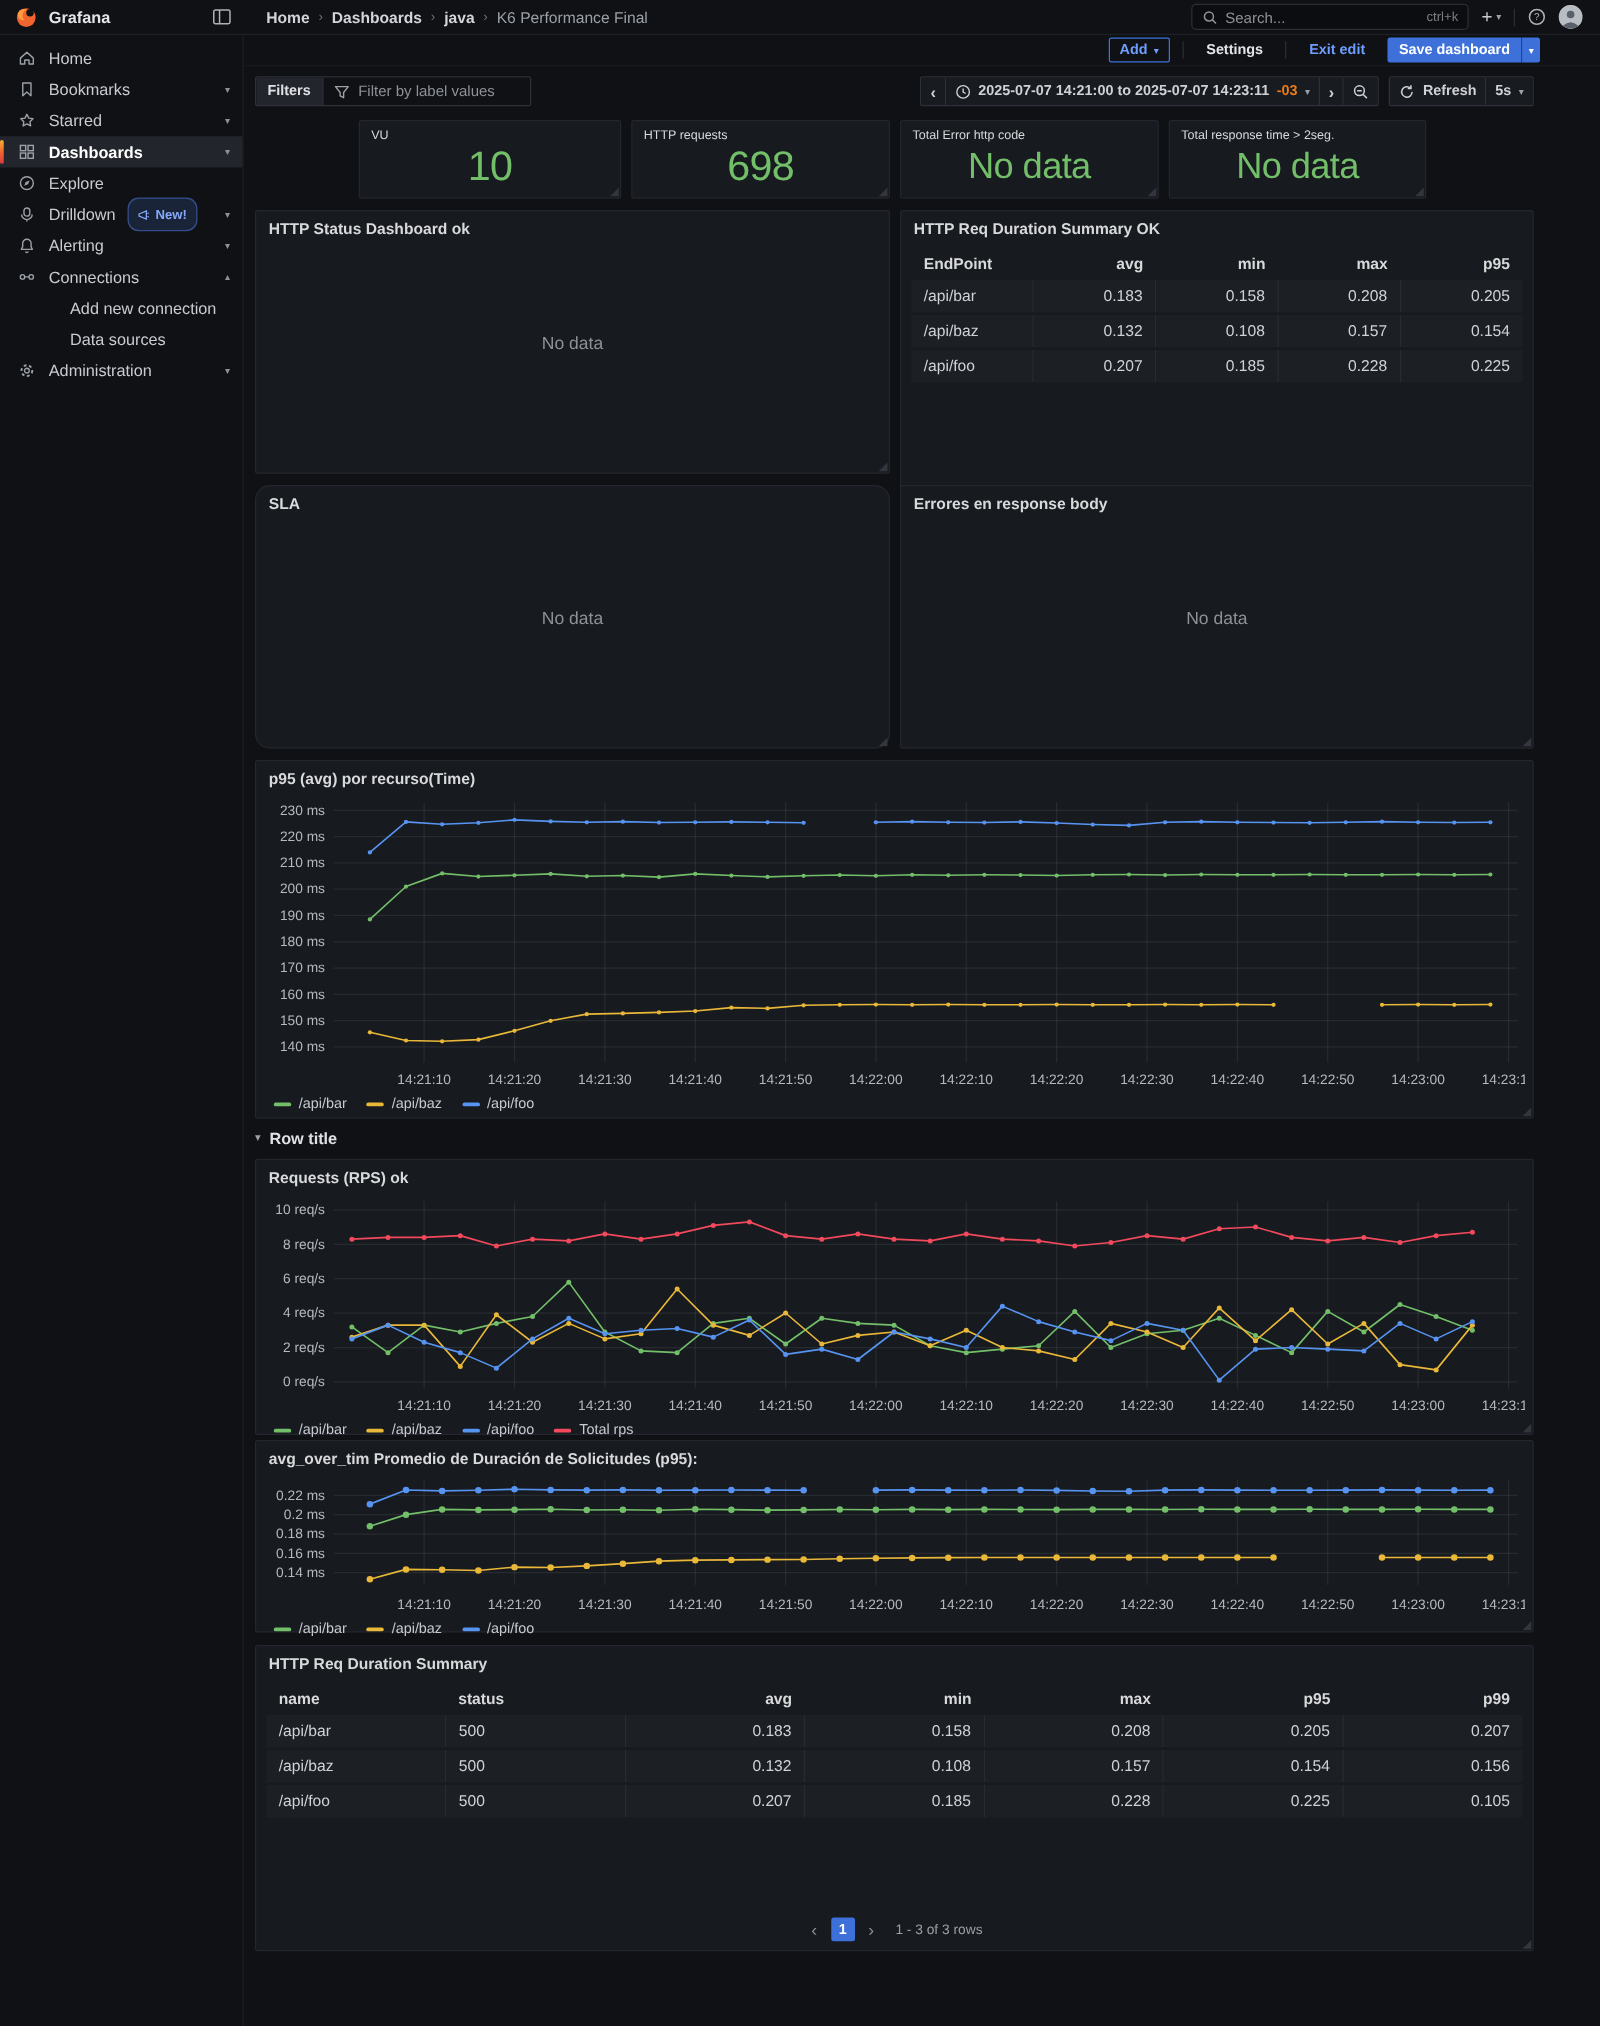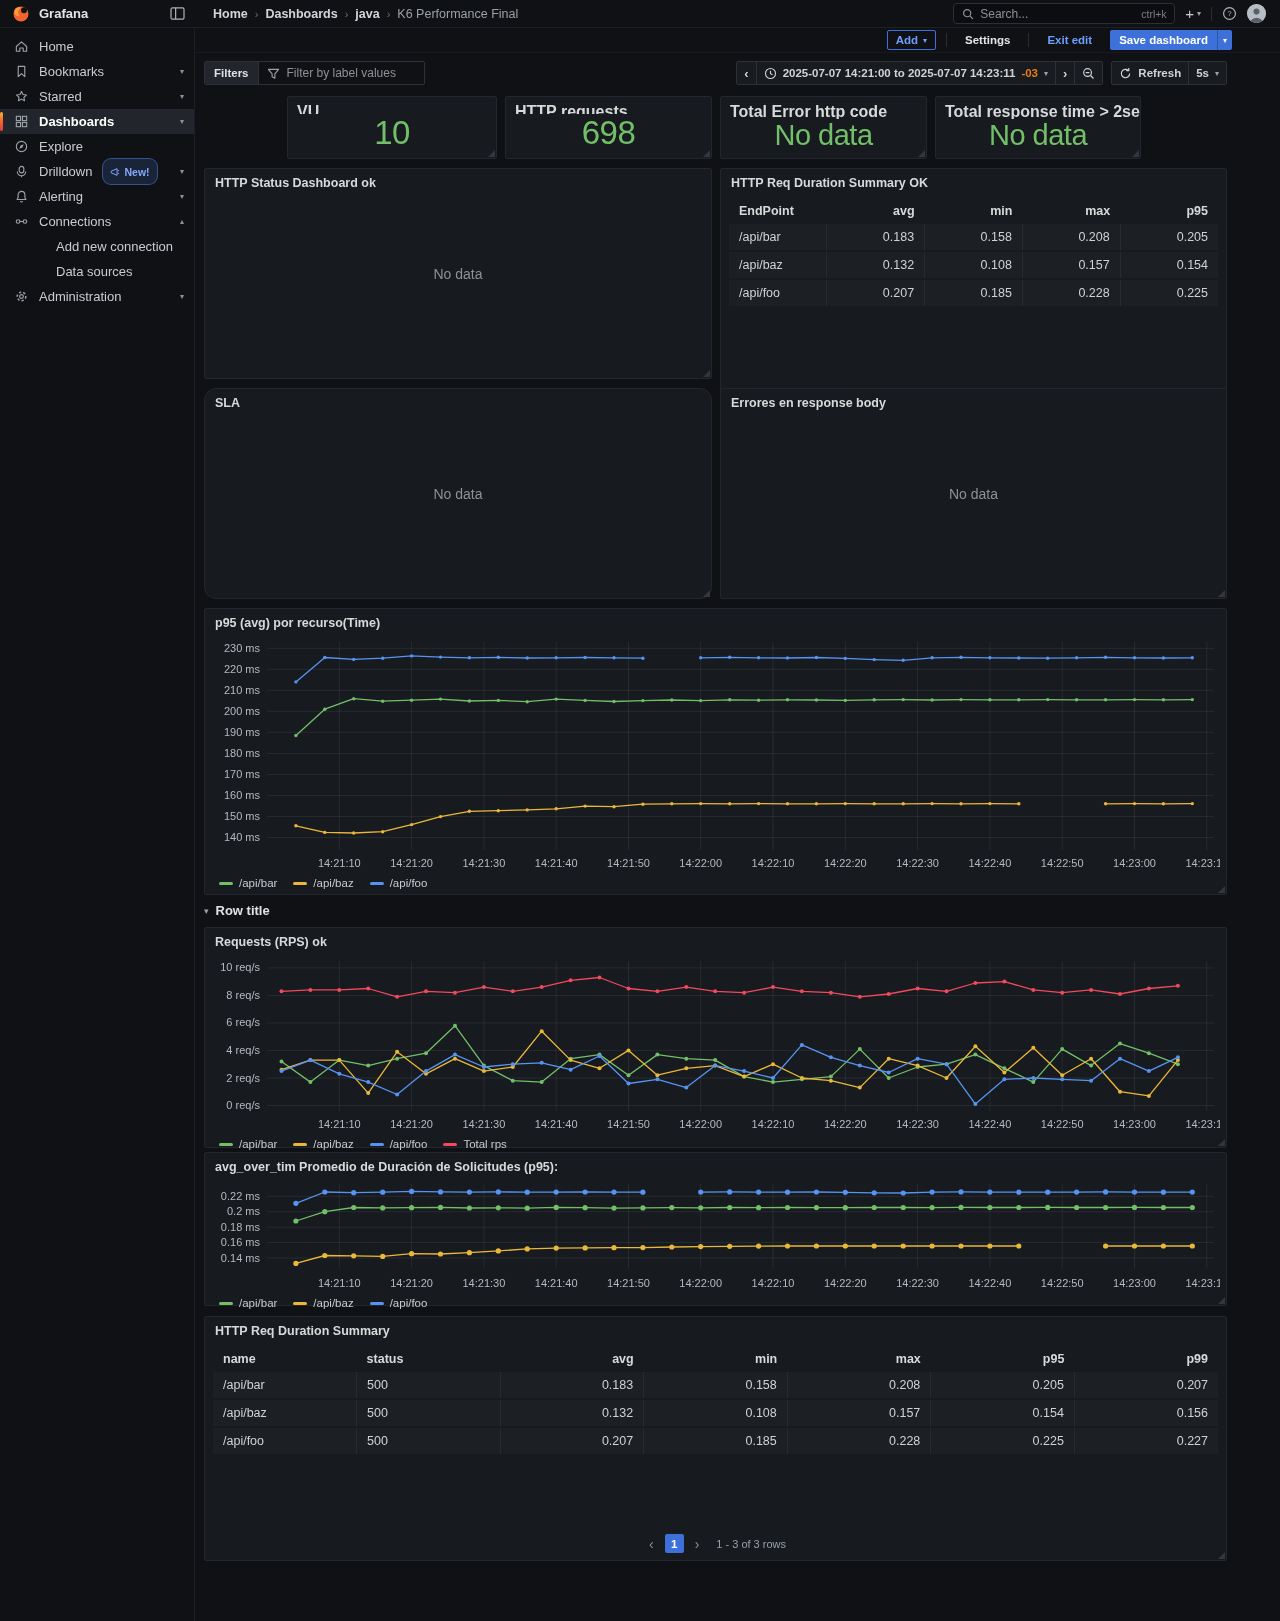--- a/index.html
+++ b/index.html
@@ -86,21 +86,21 @@
     border-right:1px solid #2e3138; color:#d0d2d6; cursor:pointer; font-size:11.5px; font-weight:600; }
   .seg-btn:last-child { border-right:0; }
   .tz { color:#eb7b18; font-weight:700; }
   
   .panel { position:absolute; background:#171a1f; border:1px solid #23262c; border-radius:2px; }
   .panel::after { content:""; position:absolute; right:1px; bottom:1px;
     border-left:7px solid transparent; border-bottom:7px solid #33363c; width:0; height:0; }
   .panel-title { padding:7px 10px 2px; font-size:12.5px; font-weight:600; color:#d8d9da; cursor:pointer; white-space:nowrap;
     overflow:hidden; }
   .stat-panel { display:flex; flex-direction:column; }
-  .stat-title { padding:6px 9px 0; font-size:16px; font-weight:700; color:#d8d9da; white-space:nowrap; overflow:hidden; }
+  .stat-title { padding:6px 9px 0; font-size:10px; font-weight:400; color:#d8d9da; white-space:nowrap; overflow:hidden; }
   .stat-value { flex:1; display:flex; align-items:center; justify-content:center; color:#73bf69;
     font-size:33px; font-weight:500; letter-spacing:-0.5px; padding-bottom:6px; }
   .no-data { position:absolute; left:0; right:0; top:50%; transform:translateY(-50%); text-align:center;
     color:#8e9196; font-size:14px; }
   
   table.gtable { width:calc(100% - 16px); margin:6px 8px 0; border-collapse:collapse; font-size:12.5px; table-layout:fixed; }
   .gtable th { text-align:left; font-weight:600; color:#d8d9da; padding:6px 10px; cursor:pointer; }
   .gtable td { color:#d0d2d6; padding:6px 10px; background:rgba(255,255,255,0.025); border-bottom:2px solid #171a1f; }
   .gtable td:not(:first-child) { border-left:1px solid rgba(255,255,255,0.055); }
   .gtable .num { text-align:right; }
@@ -991,21 +991,21 @@
             <td class="num">0.154</td>
             <td class="num">0.156</td>
           </tr>
           <tr>
             <td>/api/foo</td>
             <td>500</td>
             <td class="num">0.207</td>
             <td class="num">0.185</td>
             <td class="num">0.228</td>
             <td class="num">0.225</td>
-            <td class="num">0.227</td>
+            <td class="num">0.105</td>
           </tr>
         </tbody>
       </table>
     </div>
   <div class="pagination">
     <span class="pg-arrow">‹</span>
     <span class="pg-num">1</span>
     <span class="pg-arrow">›</span>
     <span class="pg-info">1 - 3 of 3 rows</span>
   </div>

